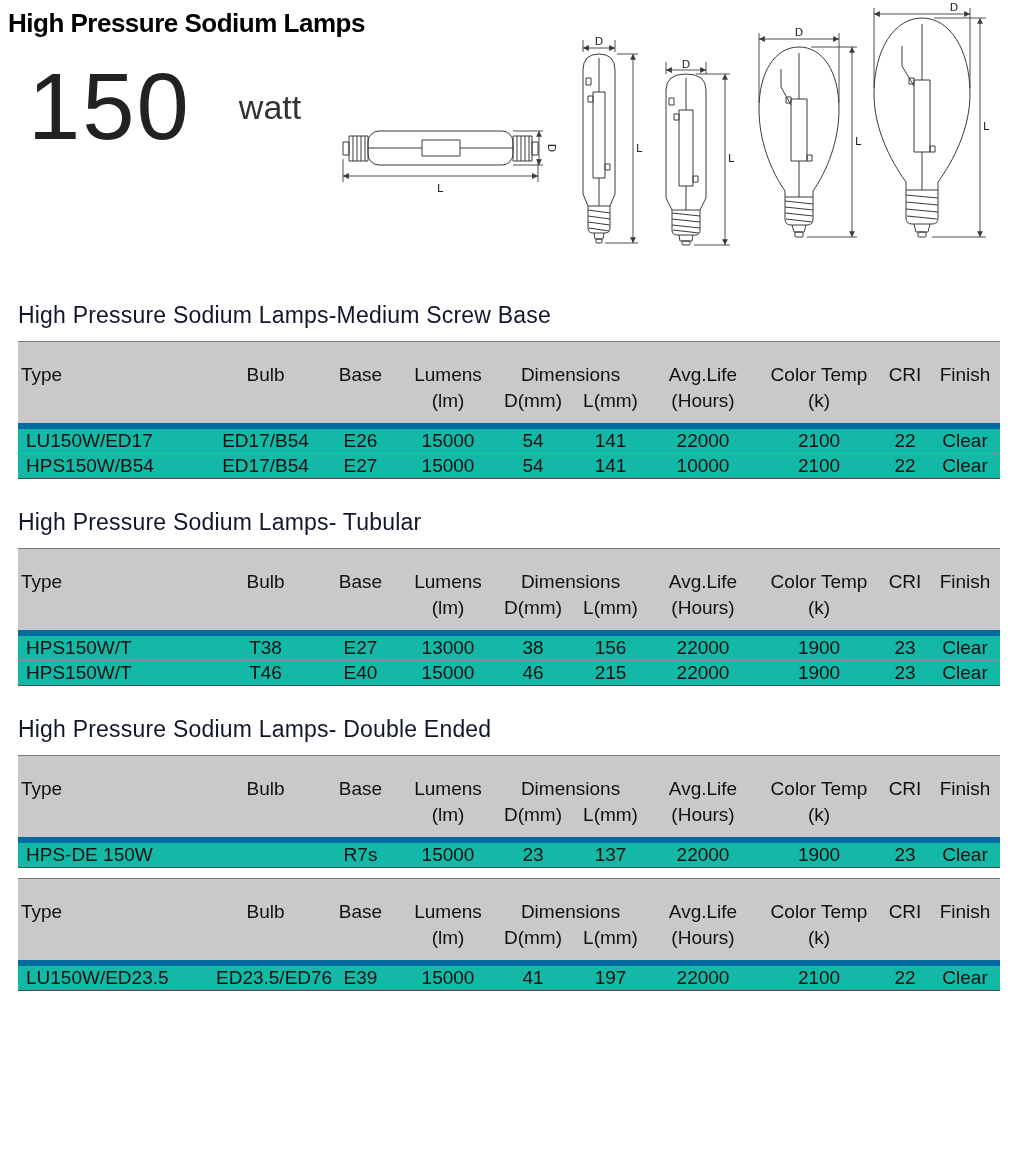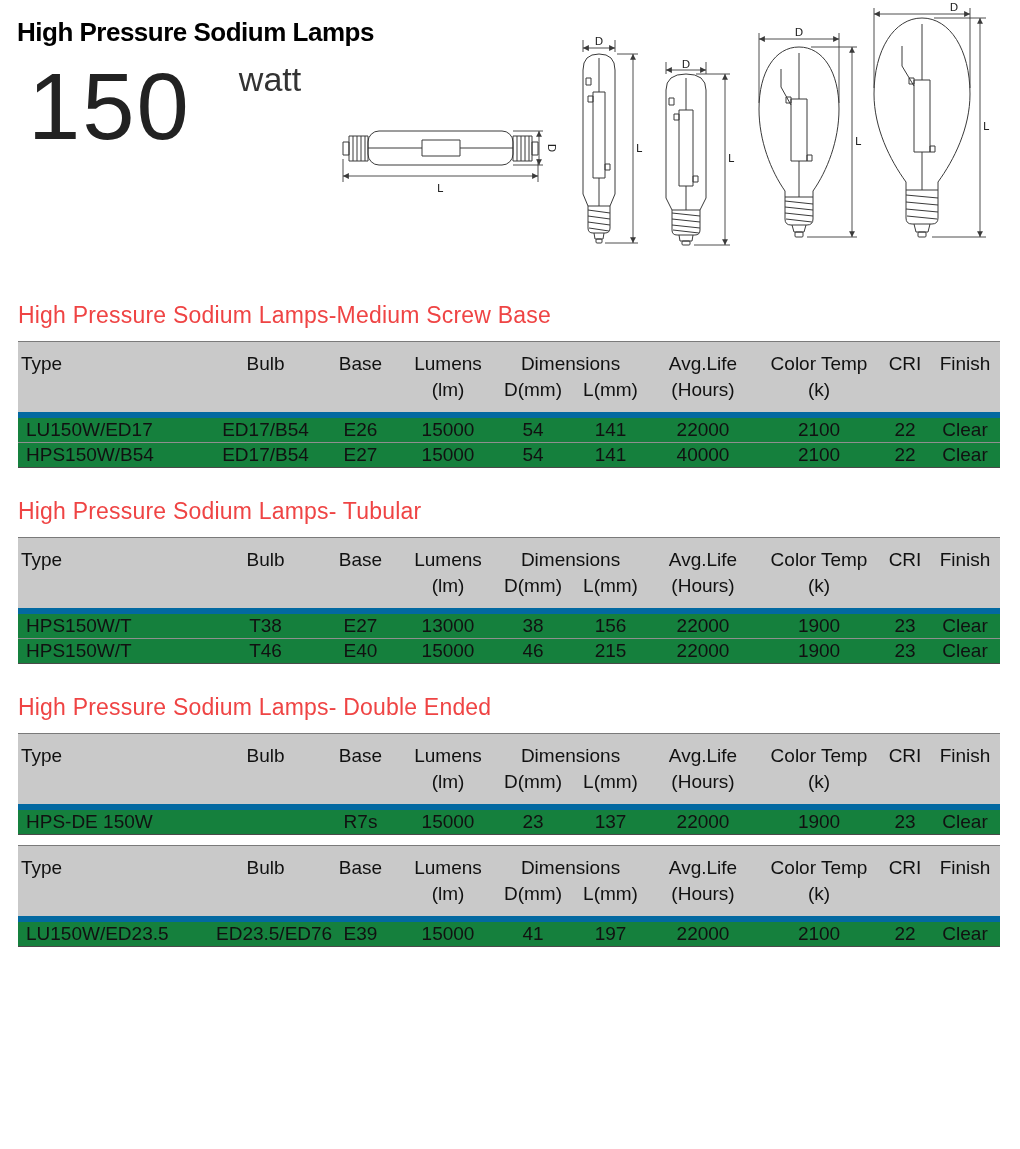--- a/index.html
+++ b/index.html
@@ -3,44 +3,44 @@
 <meta charset="utf-8">
 <style>
   html, body { margin:0; padding:0; }
   body {
     width:1020px; height:1149px; overflow:hidden; background:#ffffff;
     font-family:"Liberation Sans", sans-serif; color:#1a1a1a; position:relative;
   }
   
   .top { position:relative; height:272px; }
   .brand {
-    position:absolute; left:8px; top:8px; margin:9px;
+    position:absolute; left:8px; top:8px; margin:0;
     font-size:26px; font-weight:800; letter-spacing:-0.5px; color:#000;
   }
-  .watt-row { position:absolute; left:28px; top:60px; display:flex; }
+  .watt-row { position:absolute; left:28px; top:60px; display:flex; align-items:center; }
   .watt-num { font-size:94px; font-weight:300; line-height:1; color:#222; letter-spacing:2px; }
   .watt-unit { font-size:34px; font-weight:300; color:#333; margin-left:48px; }
   .diag { position:absolute; }
   .ln   { stroke:#3a3a3a; stroke-width:1; fill:none; stroke-linejoin:round; }
   .dl   { stroke:#3a3a3a; stroke-width:0.9; fill:none; }
   .dt   { fill:#222; font-size:11px; font-family:"DejaVu Sans", sans-serif; stroke:none; }
   
   h2.section-title {
-    font-size:23px; font-weight:normal; color:#ef4444;
+    font-size:23px; font-weight:normal; color:#0f172a;
     margin:30px 0 12px 18px; letter-spacing:0.2px;
   }
   table.spec {
     border-collapse:collapse; table-layout:fixed; width:982px; margin:0 0 10px 18px;
     font-size:19px; color:#111;
     border-top:1px solid #7a7a7a; border-bottom:1px solid #4a4a4a;
   }
   table.spec thead th { background:#c9c9c9; font-weight:normal; text-align:center; }
-  table.spec thead tr.h1 th { padding:11px 3px 2px 3px; }
+  table.spec thead tr.h1 th { padding:22px 3px 2px 3px; }
   table.spec thead tr.h2 th { padding:2px 3px 11px 3px; border-bottom:6px solid #0369a1; }
-  table.spec tbody td { text-align:center; padding:1px 3px; border-bottom:1px solid #8f8f8f; background:#15803d; }
+  table.spec tbody td { text-align:center; padding:1px 3px; border-bottom:1px solid #8f8f8f; background:#14b8a6; }
   table.spec tbody tr:last-child td { border-bottom:none; }
   table.spec th.t { text-align:left; padding-left:30px; }
   table.spec td.t { text-align:left; padding-left:8px; }
   col.c-type{width:195px} col.c-bulb{width:105px} col.c-base{width:85px} col.c-lum{width:90px}
   col.c-d{width:80px} col.c-l{width:75px} col.c-life{width:110px} col.c-temp{width:122px}
   col.c-cri{width:50px} col.c-fin{width:70px}
 </style>
 </head>
 <body>
 
@@ -268,21 +268,21 @@
             <td>22</td>
             <td>Clear</td>
           </tr>
           <tr>
             <td class="t">HPS150W/B54</td>
             <td>ED17/B54</td>
             <td>E27</td>
             <td>15000</td>
             <td>54</td>
             <td>141</td>
-            <td>40000</td>
+            <td>10000</td>
             <td>2100</td>
             <td>22</td>
             <td>Clear</td>
           </tr>
         </tbody>
       </table>
     </section>
 
     <section>
       <h2 class="section-title">High Pressure Sodium Lamps- Tubular</h2>

